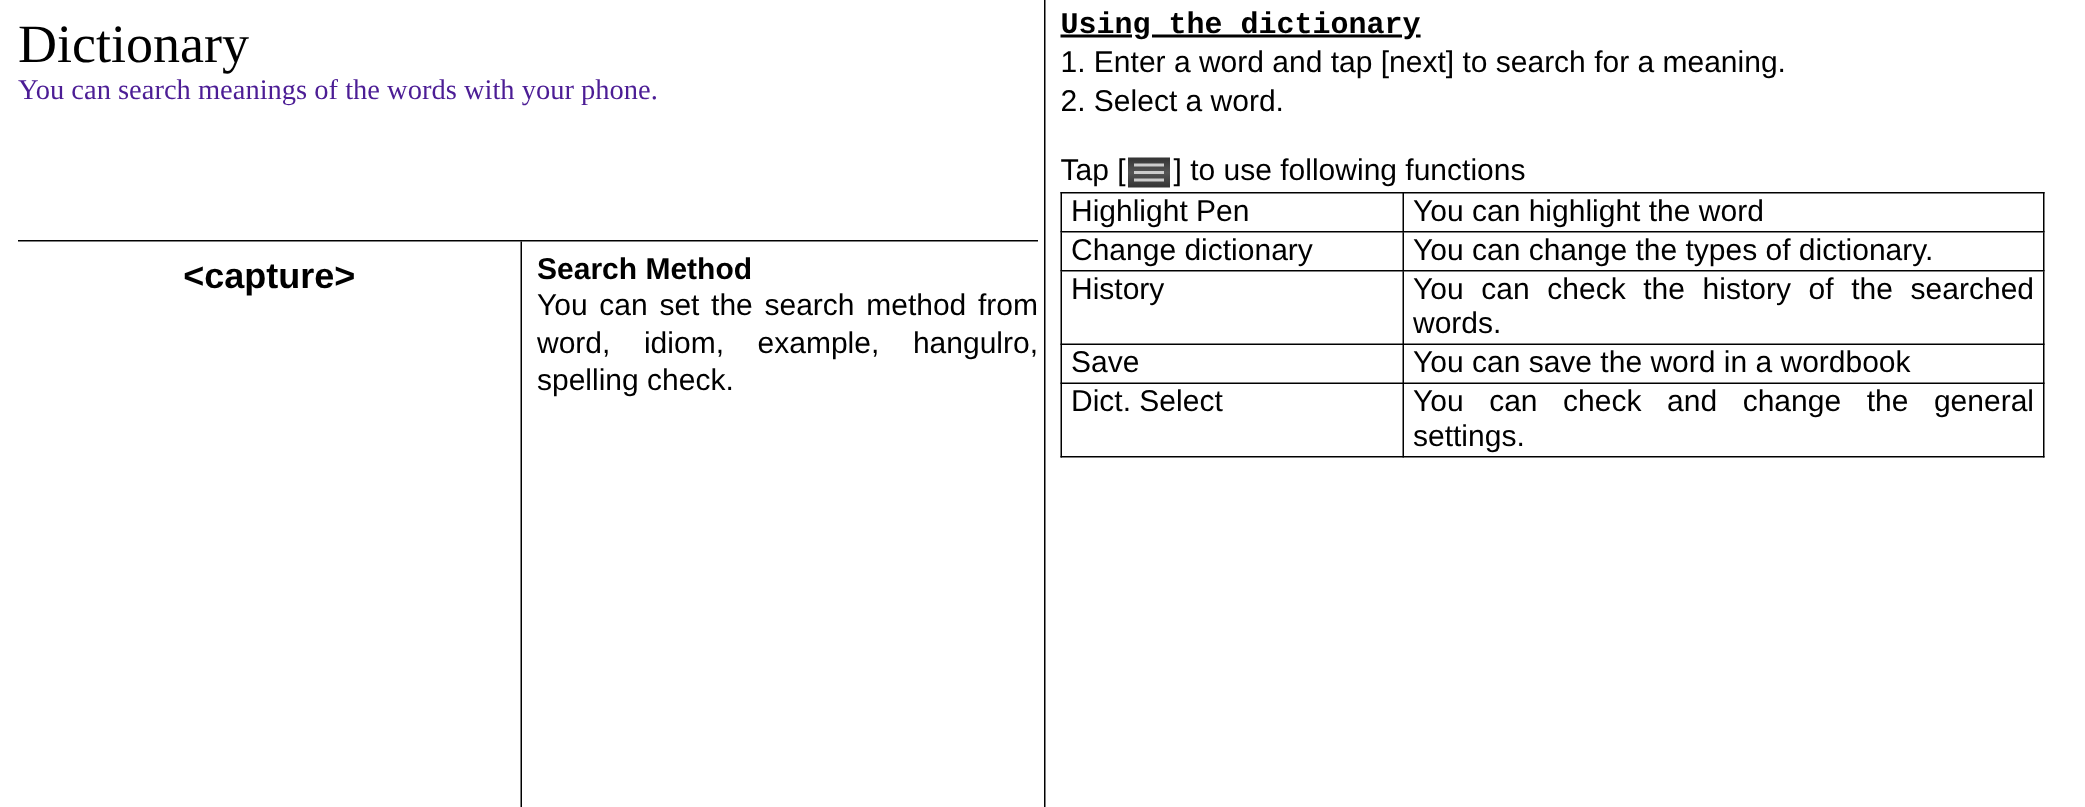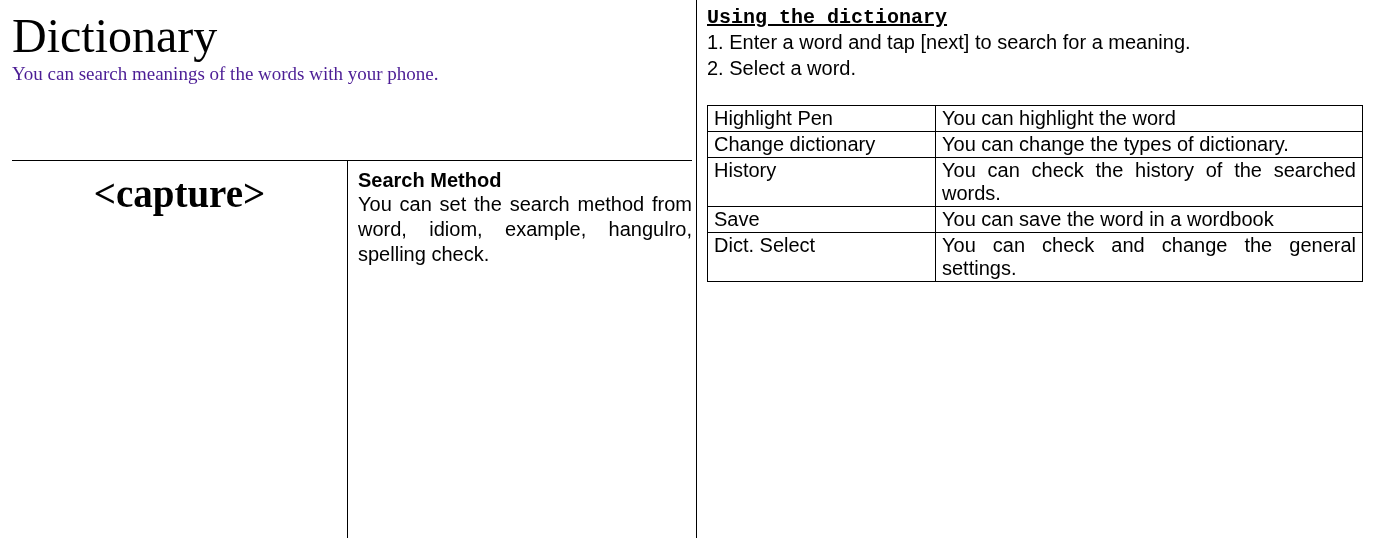--- a/index.html
+++ b/index.html
@@ -19,21 +19,21 @@
       position: absolute;
       left: 12px;
       top: 0;
       width: 680px;
       height: 538px;
     }
     .title-section {
       padding-top: 8px;
     }
     .main-title {
-      font-size: 48px;
+      font-size: 36px;
       font-weight: normal;
       font-family: Georgia, serif;
       margin-bottom: 0px;
     }
     .subtitle {
       font-size: 19px;
       font-family: Georgia, serif;
       color: #4c1d95;
     }
     .inner-columns {
@@ -45,23 +45,23 @@
       border-top: 1px solid black;
       display: flex;
     }
     .capture-col {
       width: 336px;
       border-right: 1px solid black;
       padding-top: 10px;
       text-align: center;
     }
     .capture-text {
-      font-size: 39px;
+      font-size: 24px;
       font-weight: bold;
-      font-family: Liberation Serif, serif;
+      font-family: Liberation Sans, sans-serif;
     }
     .search-col {
       flex: 1;
       padding: 8px 0 0 10px;
     }
     .search-heading {
       font-size: 20px;
       font-weight: bold;
     }
     .search-desc {
@@ -156,20 +156,27 @@
       <div class="search-desc">You can set the search method from word, idiom, example, hangulro, spelling check.</div>
     </div>
   </div>
 </div>
 
 <div class="right-column">
   <div class="using-heading">Using the dictionary</div>
   <div class="step">1. Enter a word and tap [next] to search for a meaning.</div>
   <div class="step">2. Select a word.</div>
   <div class="spacer"></div>
+  <div class="tap-line">
+    <span>Tap [</span>
+    <span class="menu-icon-wrapper">
+      <span class="menu-icon"></span>
+    </span>
+    <span>] to use following functions</span>
+  </div>
   <table class="functions-table">
     <tbody>
         <tr>
       <td>Highlight Pen</td>
       <td>You can highlight the word</td>
     </tr>
     <tr>
       <td>Change dictionary</td>
       <td>You can change the types of dictionary.</td>
     </tr>

